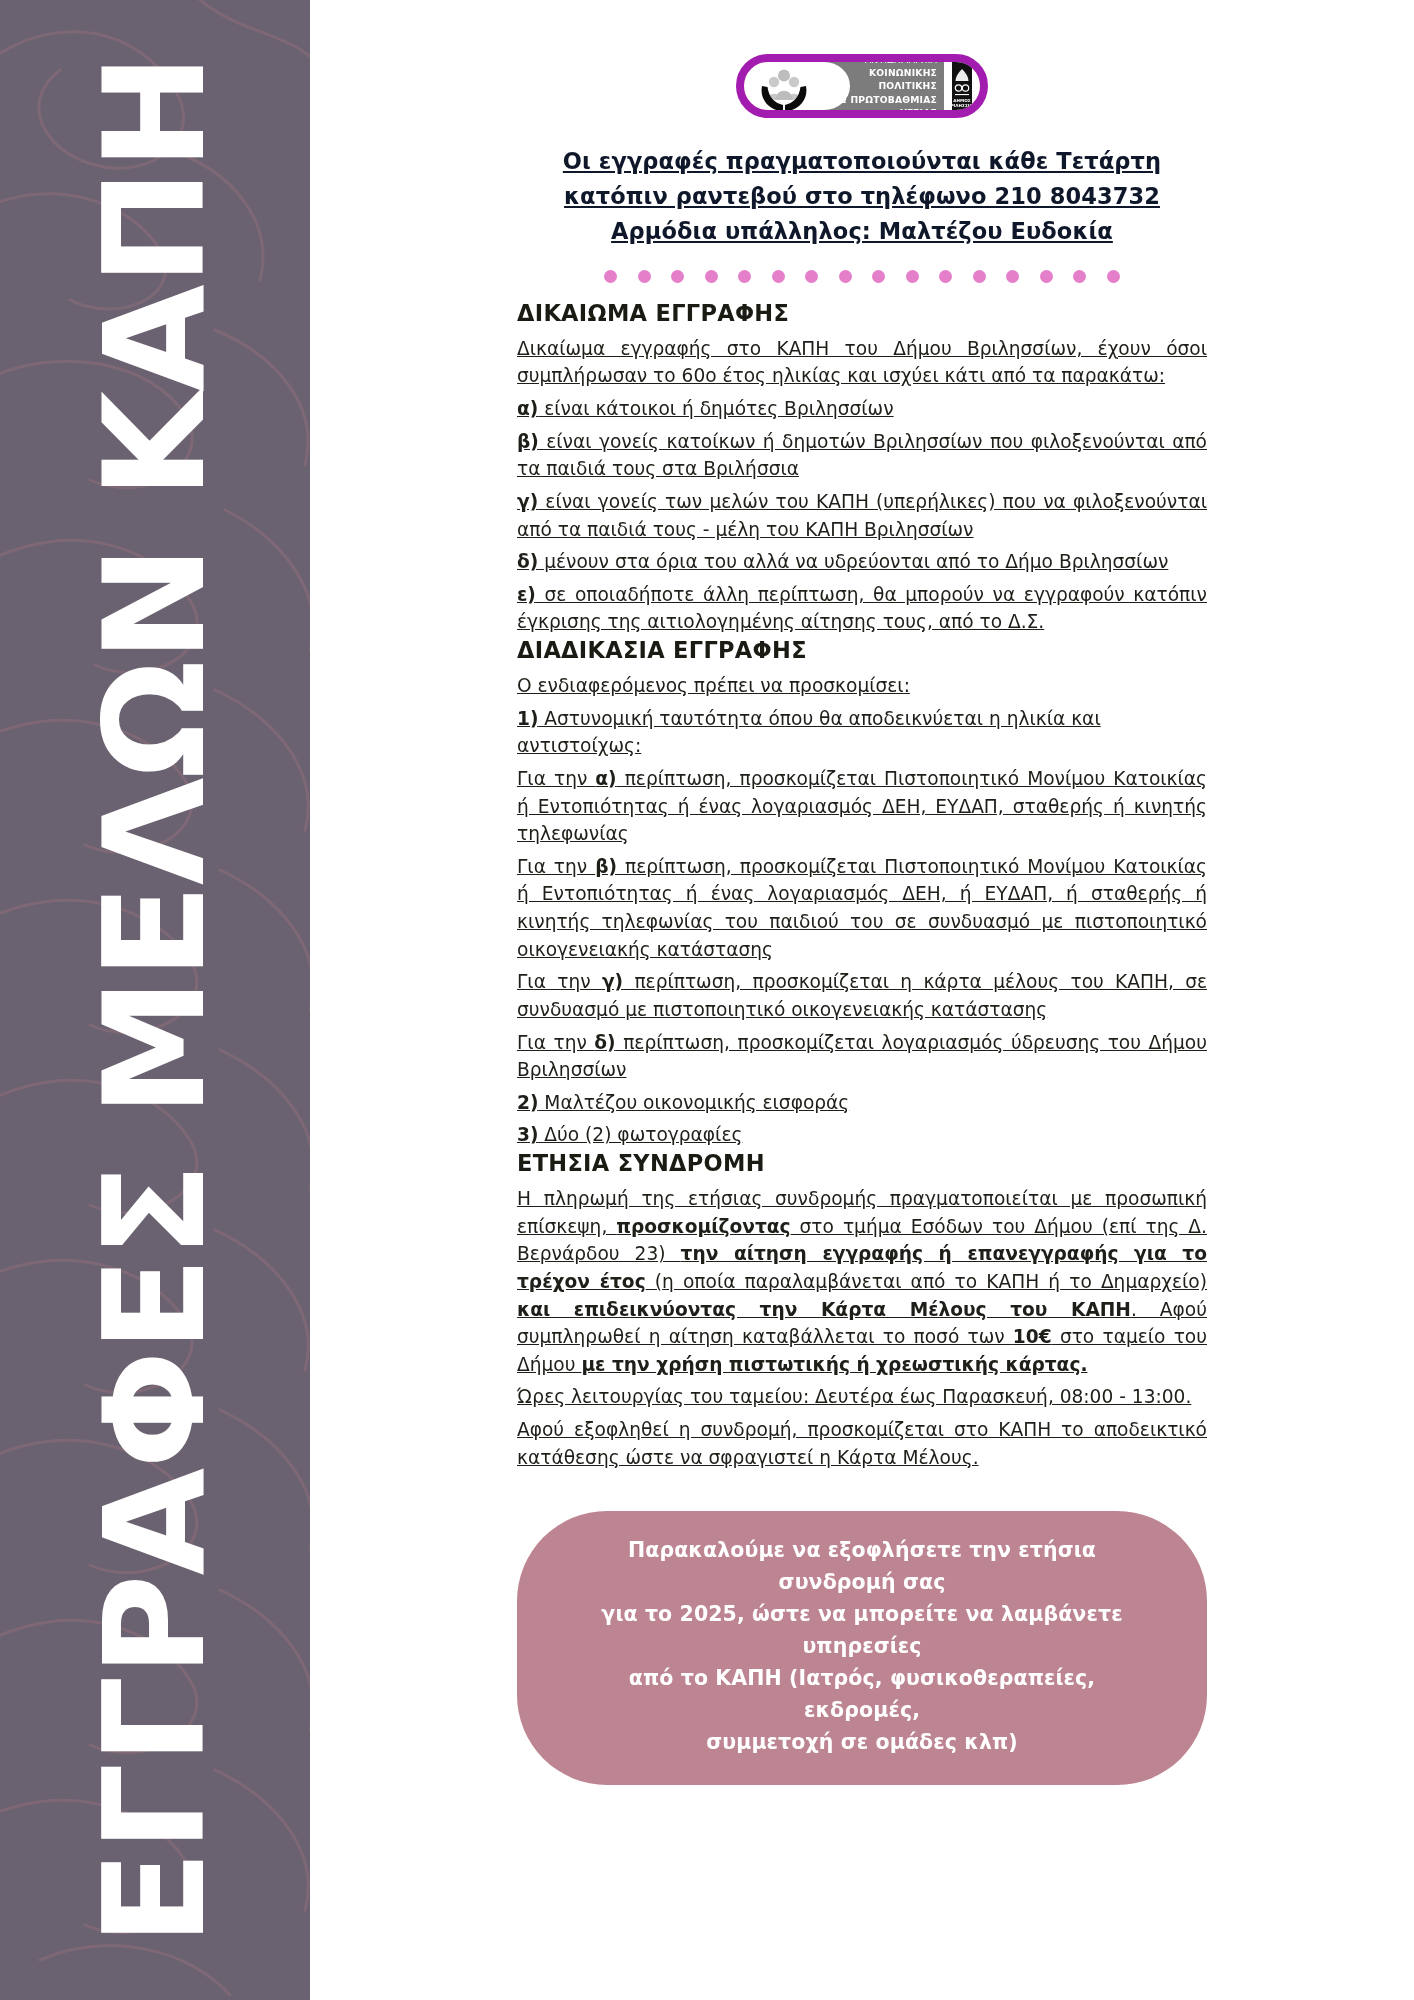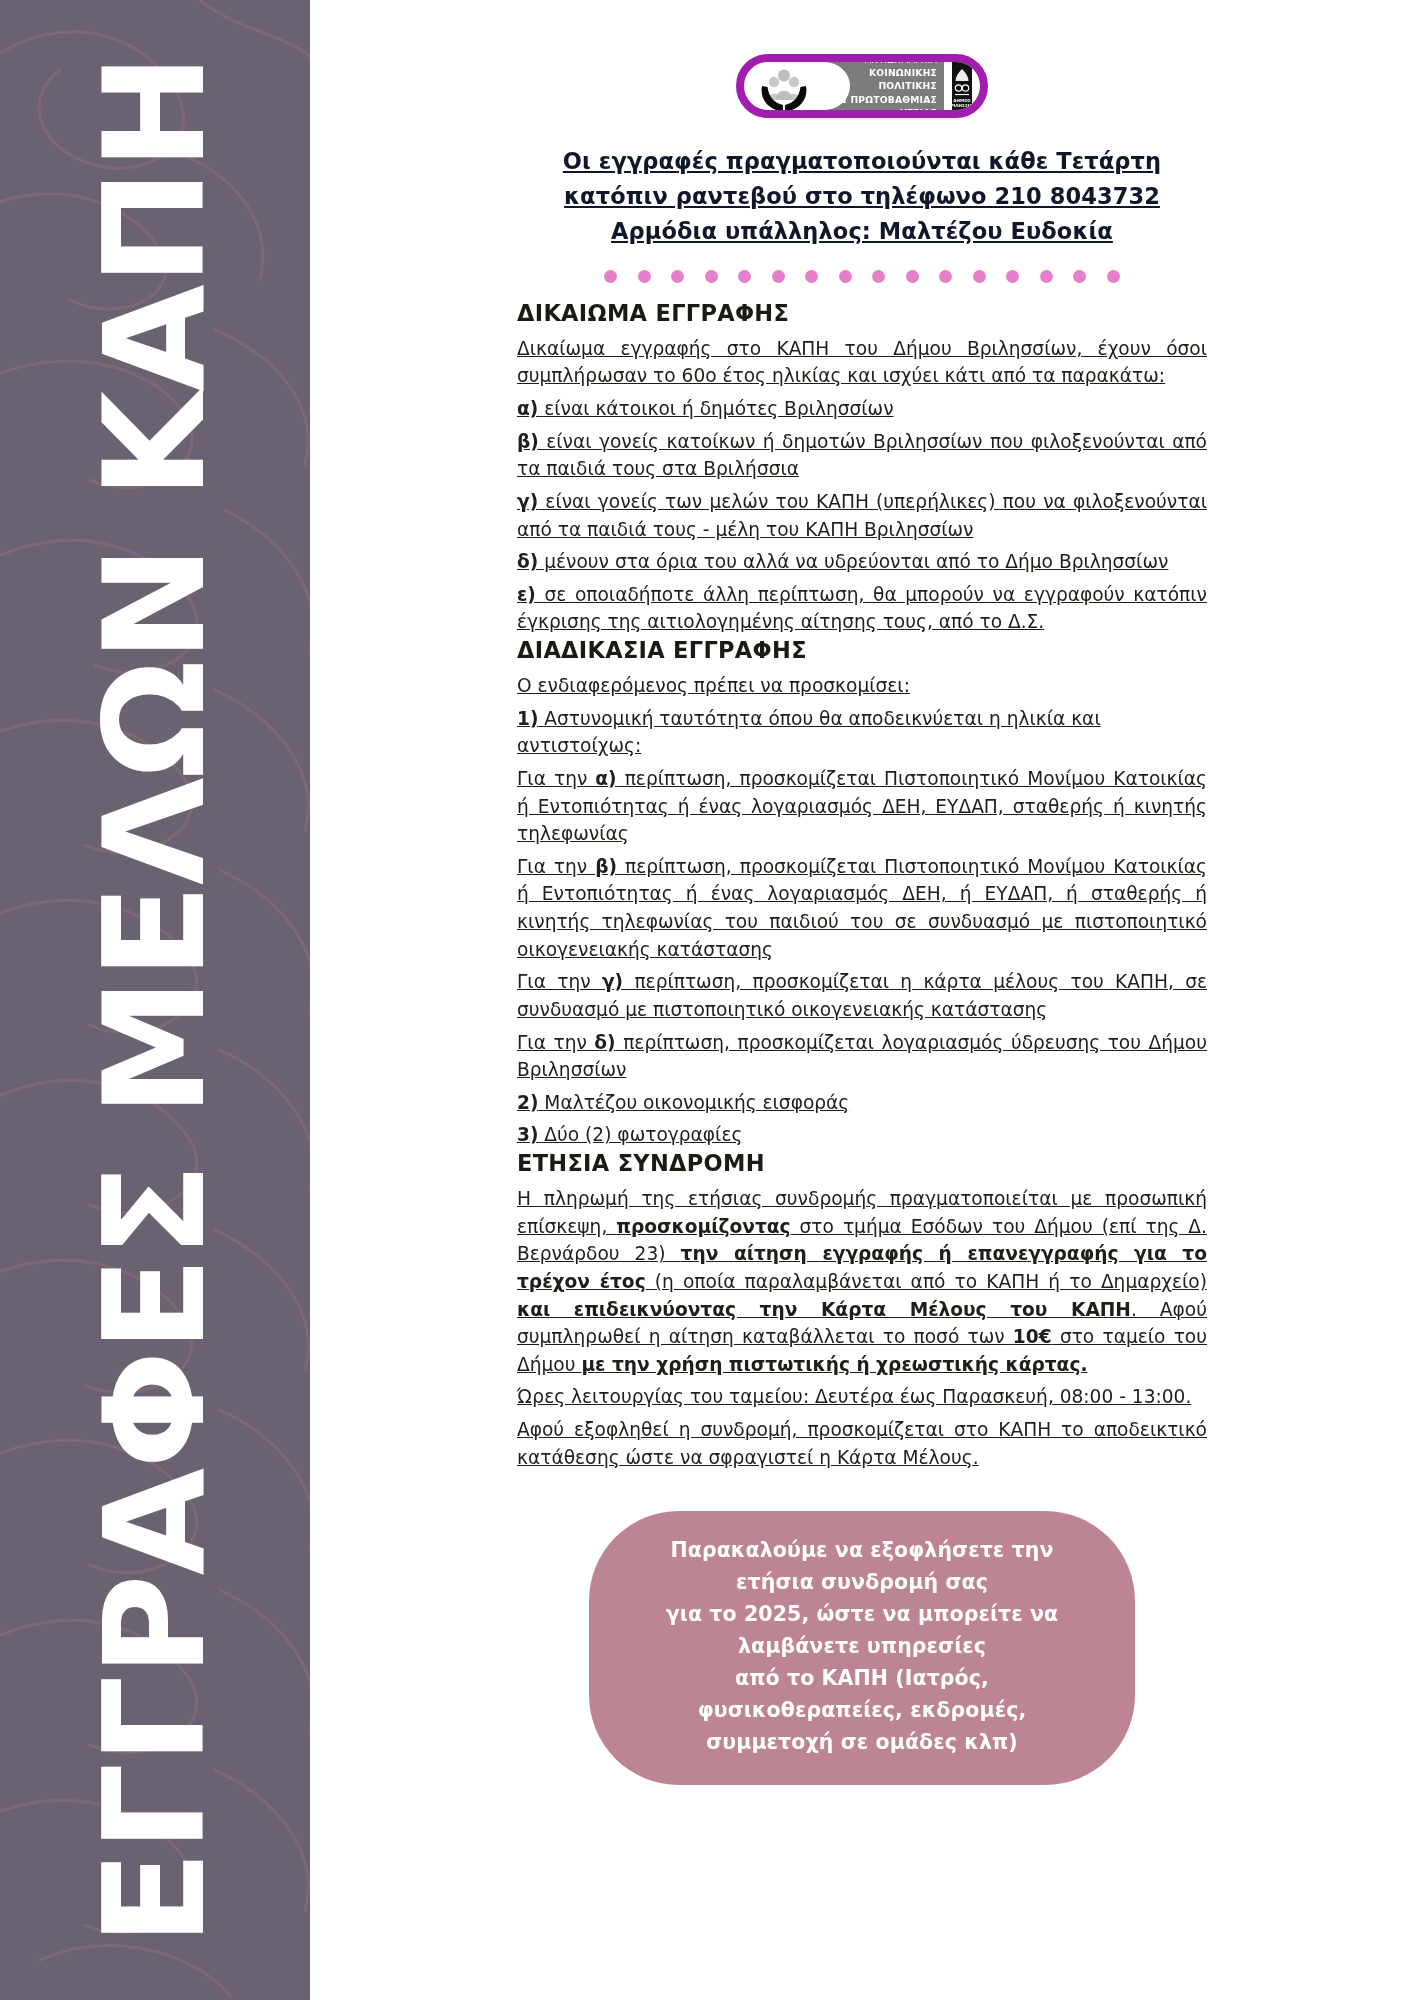--- a/index.html
+++ b/index.html
@@ -196,21 +196,21 @@
   p.para.nolast { text-align: left; }
   .b { font-weight: 700; }
 
   
   .callout-wrap {
     display: flex;
     justify-content: center;
     margin-top: 40px;
   }
   .callout {
-    width: 546px;
+    width: 690px;
     background: #bd8492;
     border-radius: 90px;
     padding: 24px 60px 26px 60px;
     box-sizing: border-box;
     color: #ffffff;
     text-align: center;
     font-size: 20.5px;
     font-weight: 700;
     line-height: 1.56;
     letter-spacing: 0.1px;

